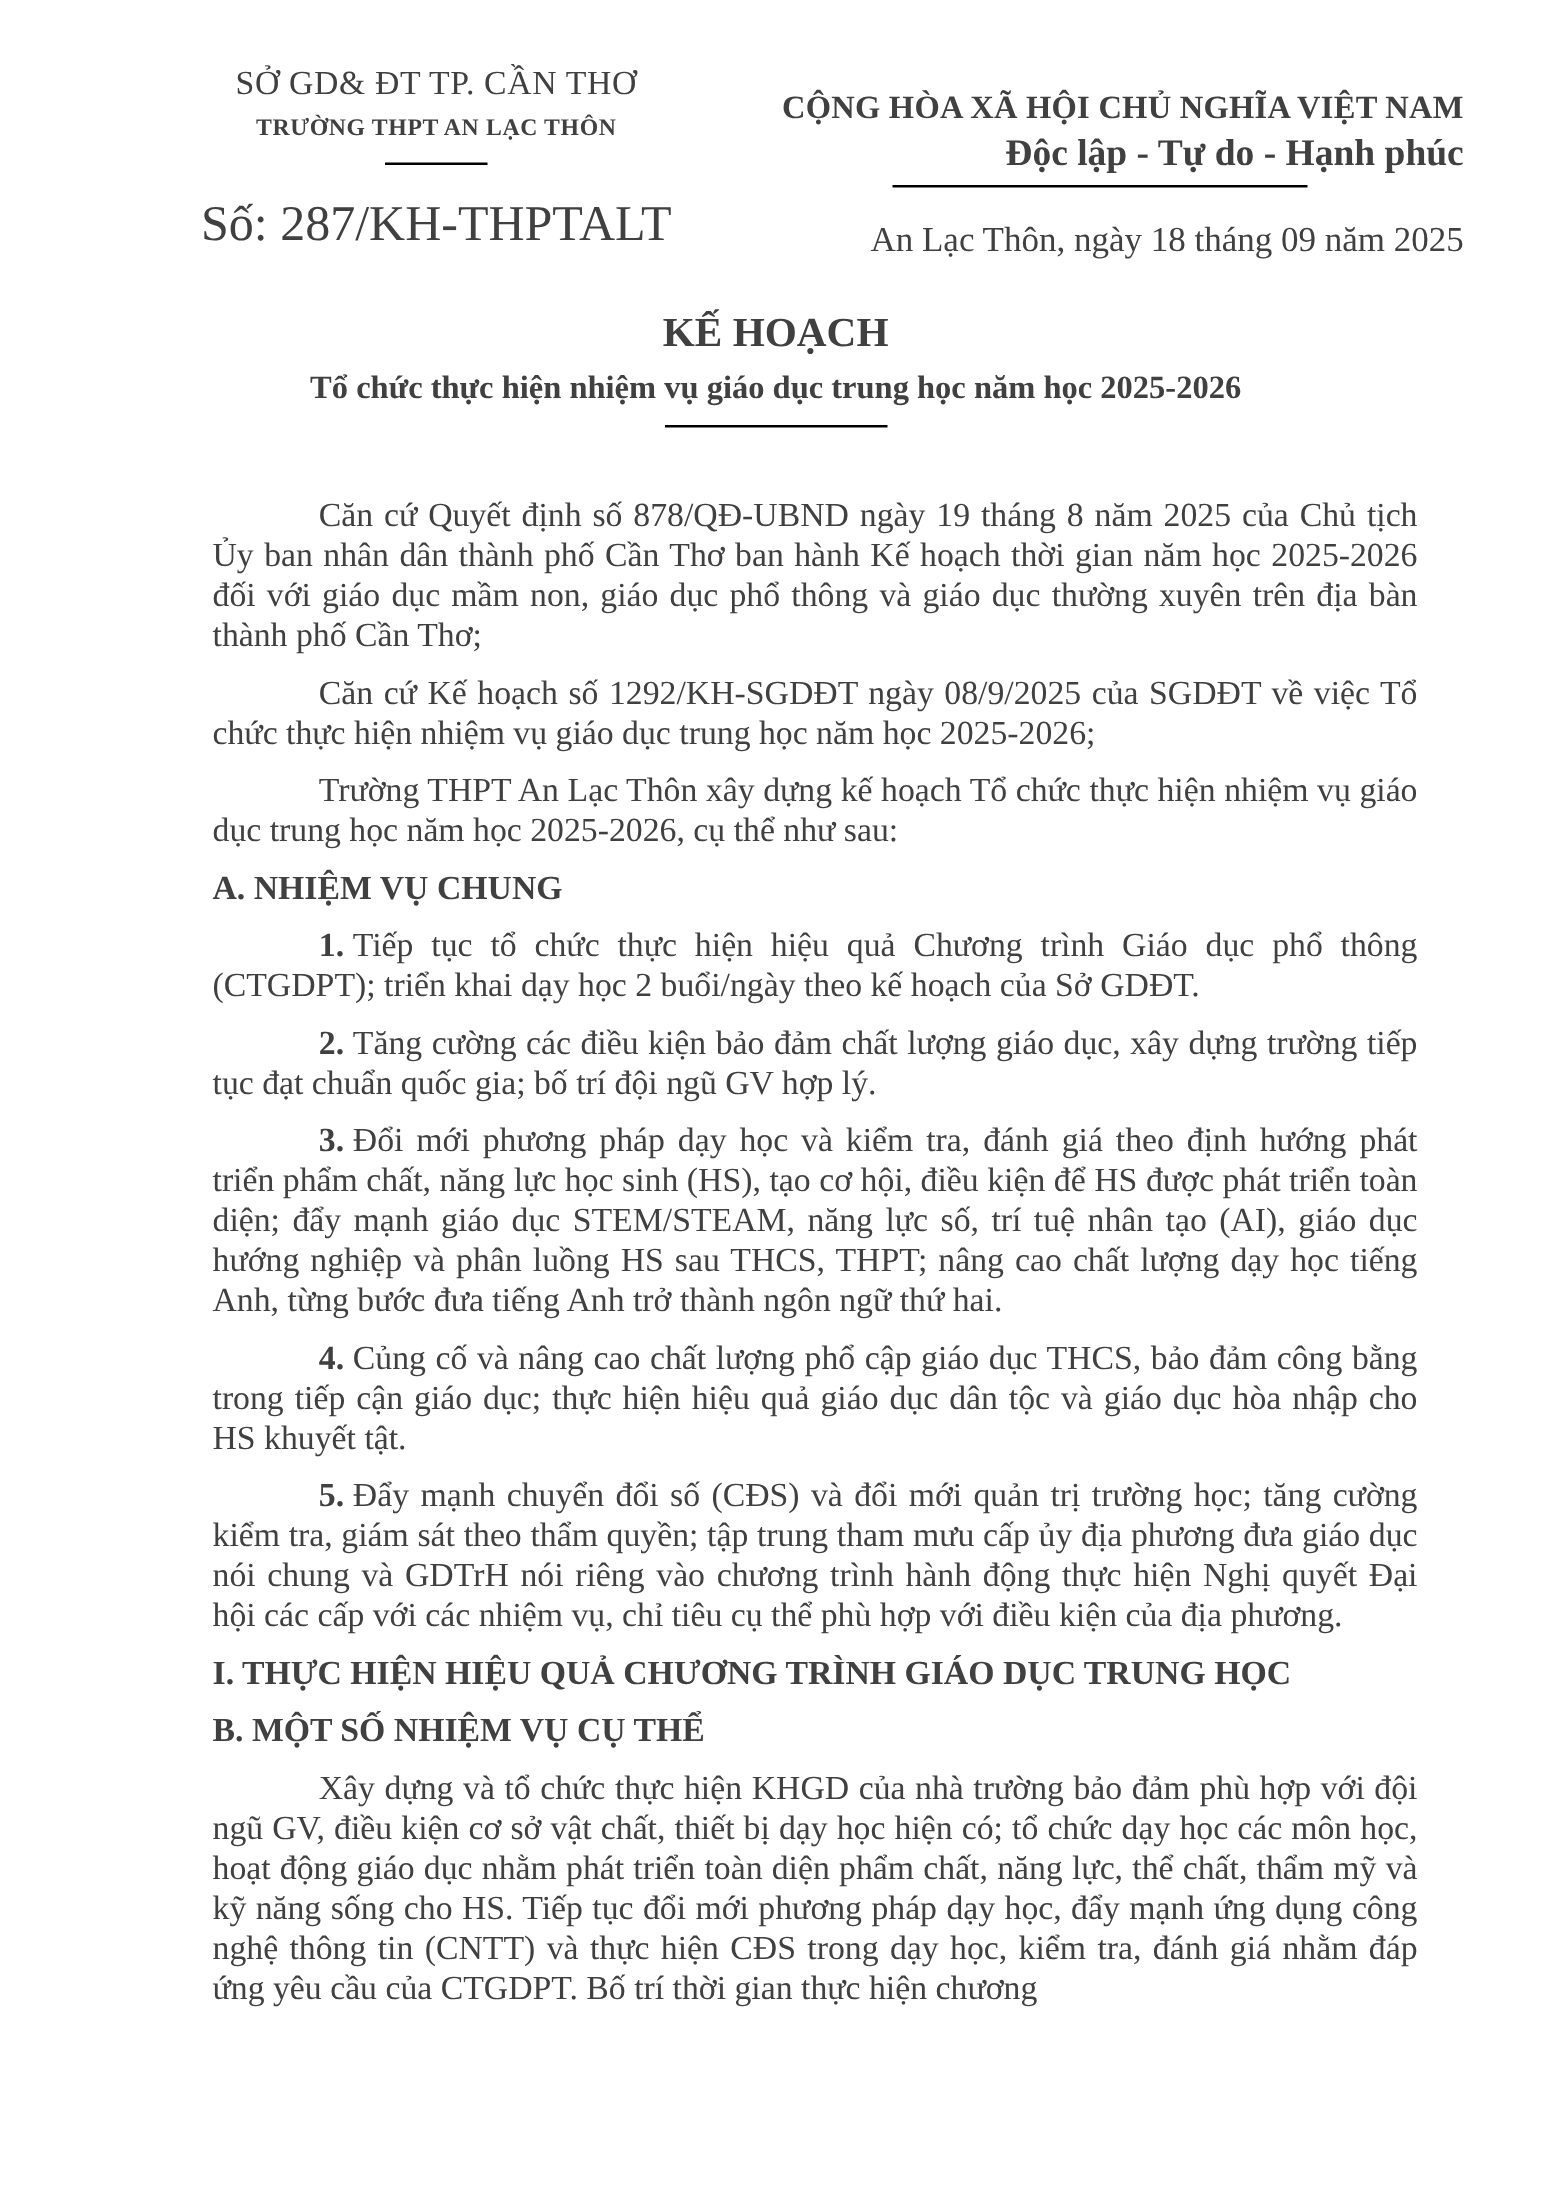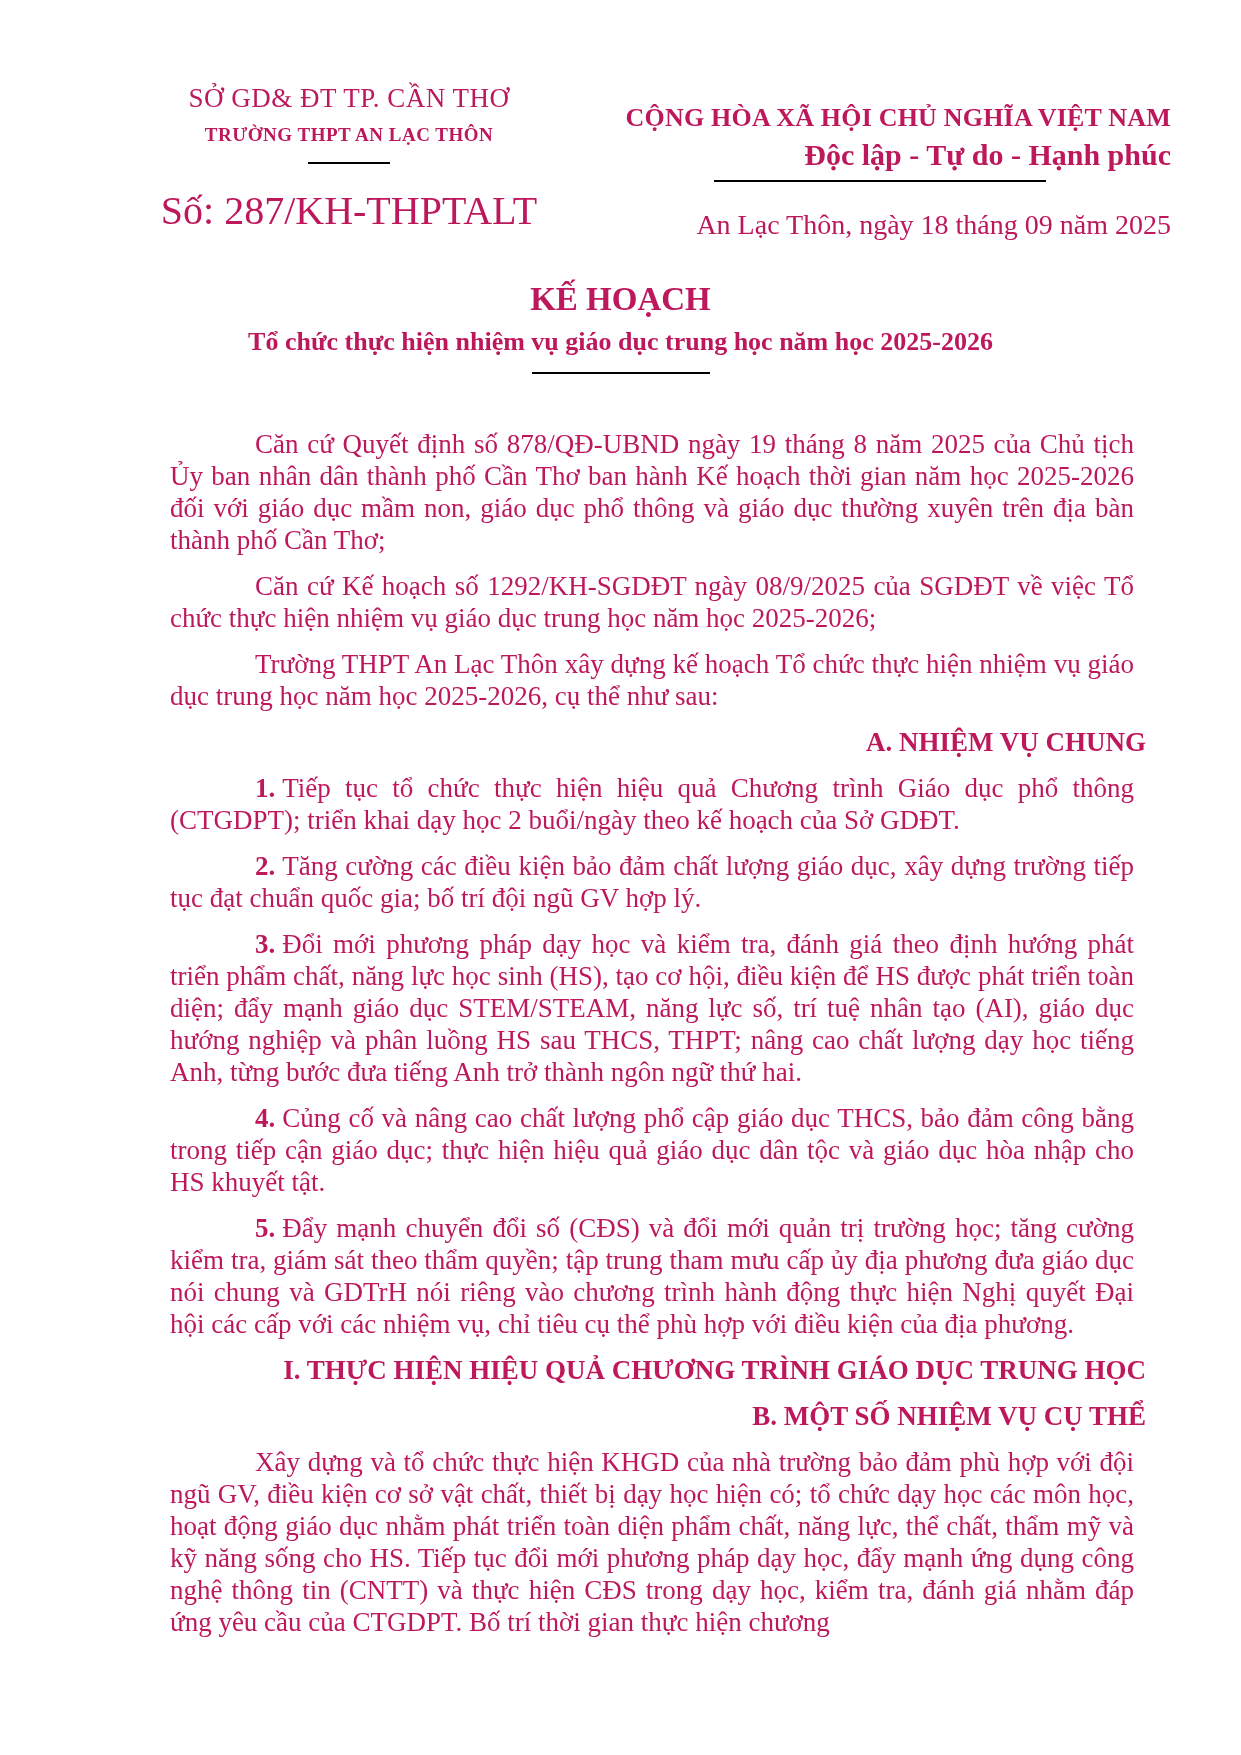--- a/index.html
+++ b/index.html
@@ -2,25 +2,25 @@
 <html lang="vi"><head>
 <meta charset="utf-8">
 <style>
   html, body { margin: 0; padding: 0; background: #888; }
   .page {
     position: relative;
     width: 1241px;
     height: 1755px;
     margin: 0 auto;
     background: #ffffff;
-    color: #be185d;
+    color: #404040;
     font-family: "Liberation Serif", "DejaVu Serif", serif;
     overflow: hidden;
     box-sizing: border-box;
-    padding-top: 80px;
+    padding-top: 48px;
   }
 
   
   .hdr {
     display: flex;
     padding: 0 70px 0 110px;
     align-items: flex-start;
   }
   .hdr-left  { width: 478px; text-align: center; }
   .hdr-right { flex: 1; text-align: right; margin-top: 20px; }
@@ -51,21 +51,21 @@
     text-align: justify;
   }
   .par {
     margin: 0 12px 14px 0;
     text-indent: 85px;
   }
   .heading {
     margin: 0 0 14px 0;
     text-indent: 0;
     font-weight: bold;
-    text-align: right;
+    text-align: left;
   }
   .num { font-weight: bold; margin-right: 7px; }
 </style>
 </head>
 <body>
 
 <div class="page">
 
   <div class="hdr">
     <div class="hdr-left">

